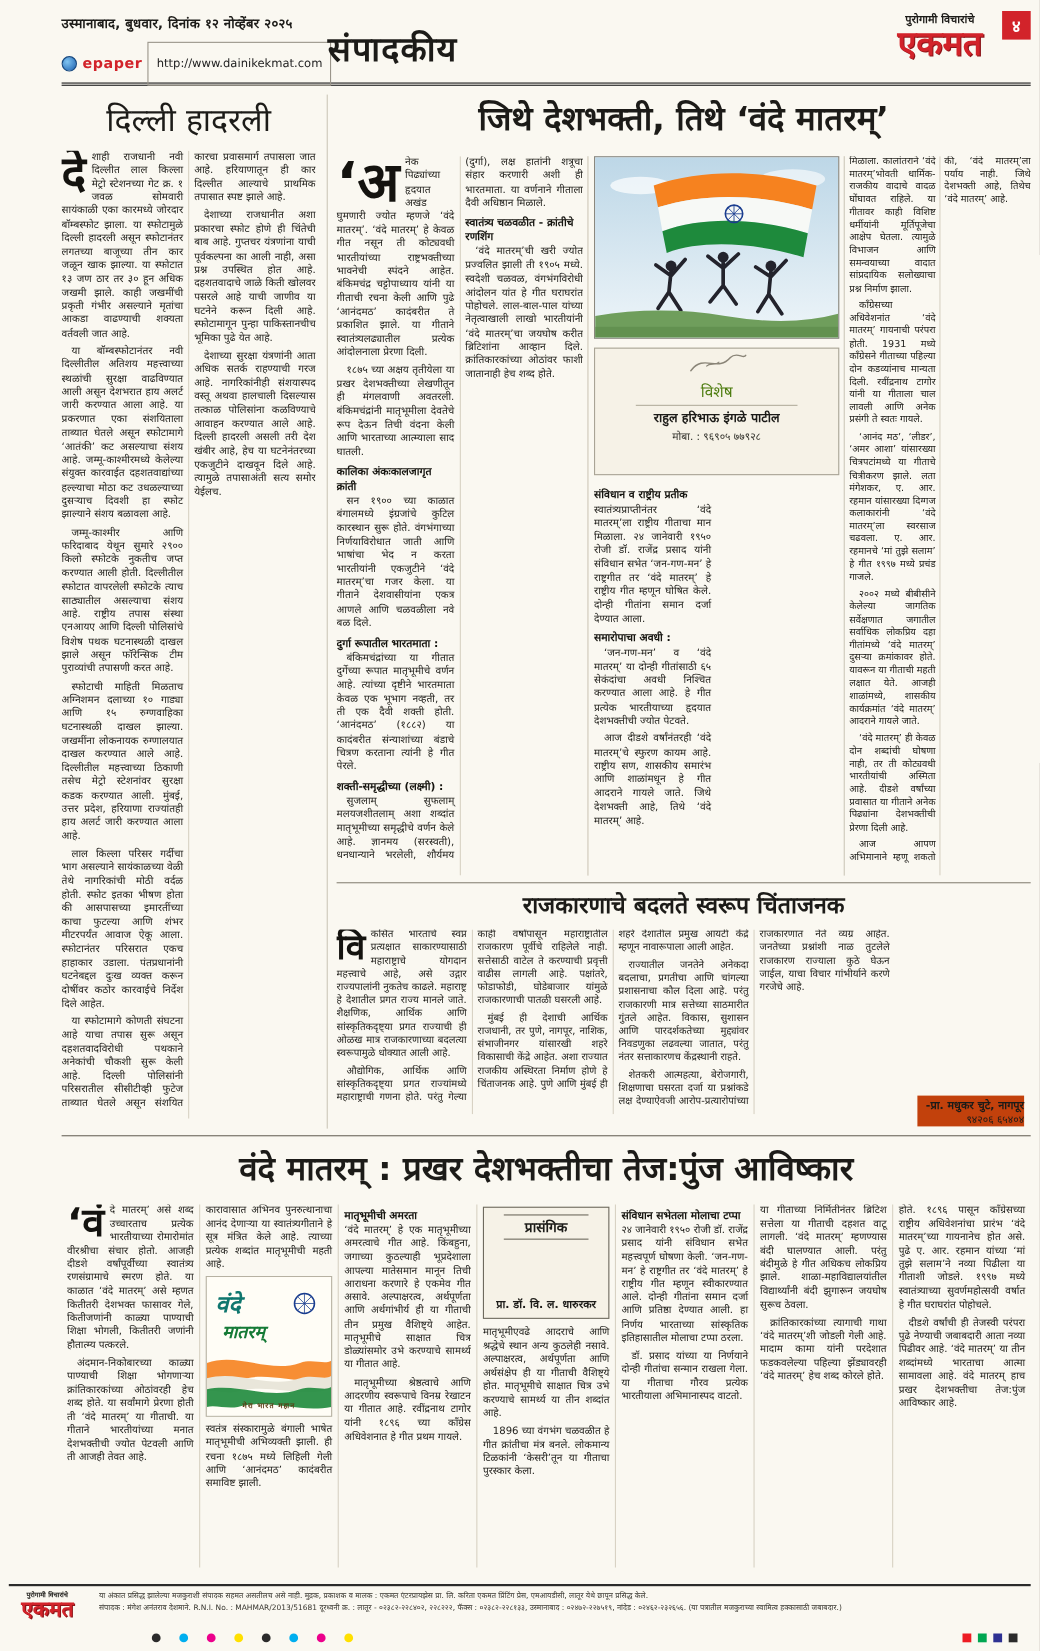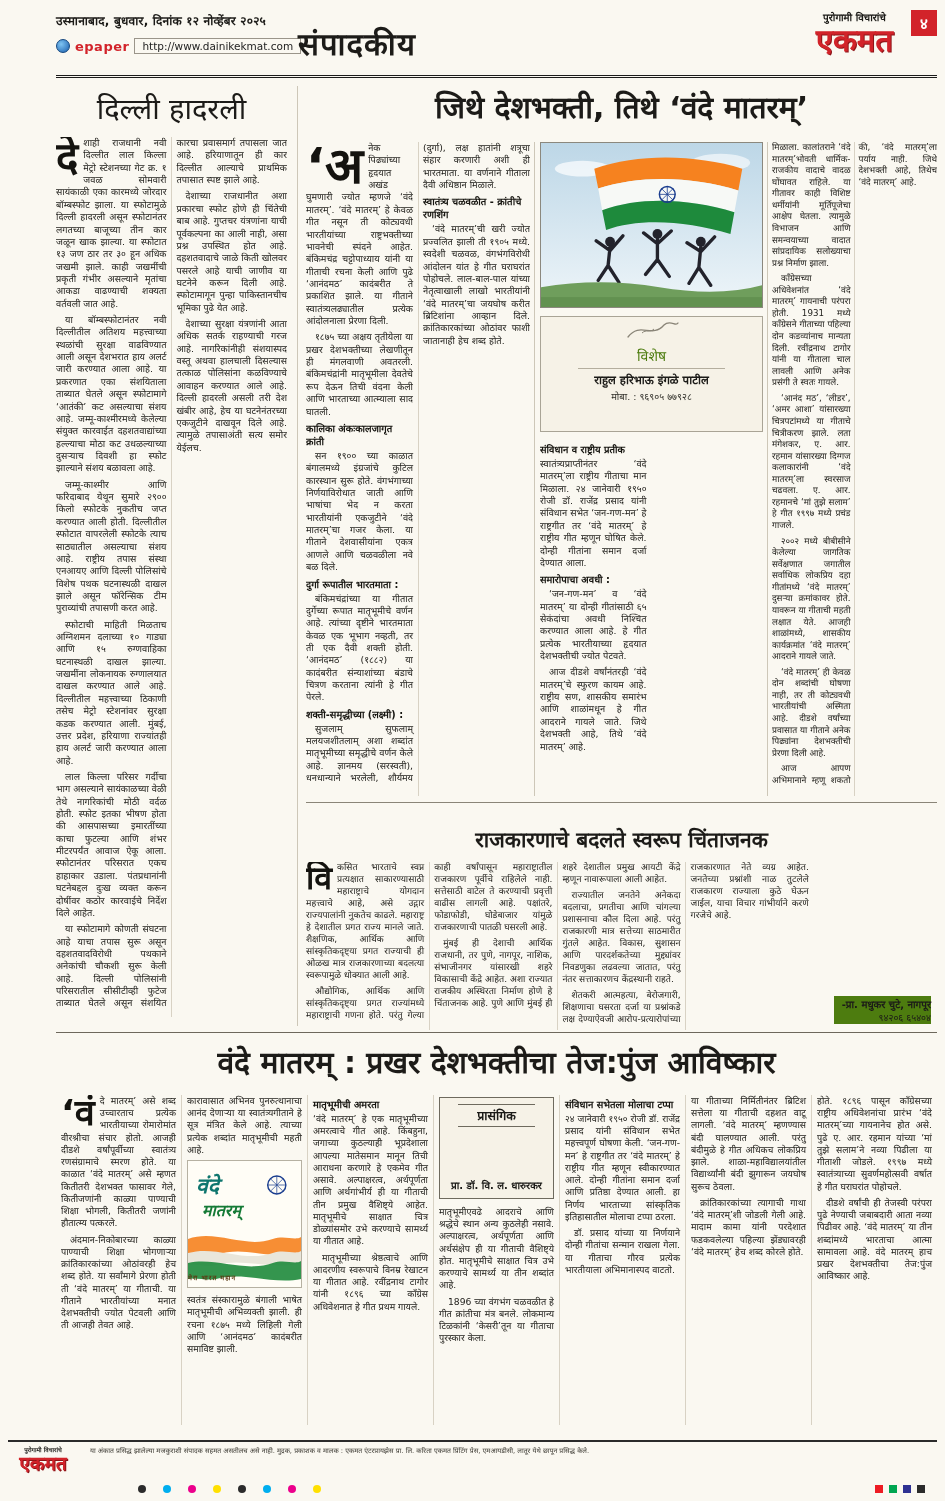--- a/index.html
+++ b/index.html
@@ -11,21 +11,21 @@
   
   .hdr { position:absolute; left:56px; top:6px; width:881px; height:72px;
          border-bottom:3px double #1b1b1b; }
   .hdr-left { position:absolute; left:0; top:6px; }
   .dateline { font-size:12px; font-weight:bold; letter-spacing:.2px; }
   .epaper-row { margin-top:9px; display:flex; align-items:center; gap:5px; }
   .globe { width:14px; height:14px; border-radius:50%;
            background:radial-gradient(circle at 35% 35%, #7fc4f2, #1b5fae);
            border:1px solid #14477f; }
   .epaper-word { font-size:13px; font-weight:bold; color:#d2232a; letter-spacing:.5px; }
-  .site-url { font-size:10.5px; border:1px solid #9a958a; padding:1px 7px; color:#222; }
+  .site-url { font-size:10.5px; border:1px solid #9a958a; padding:13px 7px; color:#222; }
   .hdr-center { position:absolute; left:242px; top:16px; }
   .section-title { font-size:31px; font-weight:bold; letter-spacing:1px; }
   .hdr-right { position:absolute; right:0; top:2px; display:flex; align-items:flex-start; gap:10px; }
   .masthead { text-align:center; padding:2px 8px; }
   .m-tag { font-size:10px; font-weight:bold; color:#1c1b18; }
   .m-brand { font-size:31px; font-weight:800; color:#d2232a; line-height:1.05;
              text-shadow:1px 1px 0 #8c1418; }
   .pagenum { width:26px; height:26px; background:#d2232a; color:#fff; font-weight:bold;
              font-size:15px; display:grid; place-items:center; margin-top:2px; }
 
@@ -67,46 +67,46 @@
   .v-mid   { position:absolute; left:234px; top:354px; width:223px; height:356px;
              column-count:2; column-gap:10px; column-fill:auto;
              column-rule:1px solid #d8d2c4; overflow:hidden; }
   .v-right { position:absolute; left:466px; top:56px; width:165px; height:654px;
              column-count:2; column-gap:8px; column-fill:auto;
              column-rule:1px solid #d8d2c4; overflow:hidden; }
   .v-right .para { font-size:8.7px; }
 
   
   #politics { position:absolute; left:0; top:716px; width:631px; height:224px;
-              border-top:1.5px solid #8a8578; padding-top:20px; }
+              border-top:1.5px solid #8a8578; padding-top:3px; }
   #politics h3 { font-size:21px; font-weight:bold; text-align:center; margin:2px 0 9px; }
   #politics .flow { height:168px; column-count:5; column-gap:10px; column-fill:auto;
                     column-rule:1px solid #d8d2c4; overflow:hidden; }
   #politics .para { font-size:9px; }
   .byline { position:absolute; right:6px; bottom:2px; text-align:right;
-            background:#4d7c0f; padding:1px 0 0 8px; }
+            background:#c2410c; padding:1px 0 0 8px; }
   .byline-name { font-size:10px; font-weight:bold; }
   .byline-phone { font-size:9.5px; }
 
   
   #feature { position:absolute; left:56px; top:1032px; width:881px; height:400px;
              border-top:1px solid #6d685c; }
   #feature h2 { font-size:30px; font-weight:bold; text-align:center; margin:8px 0 10px; }
   .fcols { position:absolute; left:0; top:62px; width:881px; height:330px; display:flex; }
   .fcol { flex:1 1 0; padding:0 5px; overflow:hidden; }
   .fcol + .fcol { border-left:1px solid #d8d2c4; }
   .fcol .para { font-size:9.2px; }
   .art-box { position:relative; height:128px; border:1px solid #b6b1a2; margin:4px 0 6px;
              background:#fffdf6; overflow:hidden; }
   .art-box svg { position:absolute; inset:0; width:100%; height:100%; }
   .art-t1 { position:absolute; left:8px; top:10px; font-size:21px; font-weight:bold;
             font-style:italic; color:#0f766e; }
   .art-t2 { position:absolute; left:14px; top:38px; font-size:16px; font-weight:bold;
             font-style:italic; color:#157a36; }
-  .art-sub { position:absolute; left:0; right:0; bottom:5px; text-align:left;
+  .art-sub { position:absolute; left:0; right:0; bottom:5px; text-align:center;
              font-size:6.5px; letter-spacing:1px; color:#5b3a12; font-weight:bold; }
   .pras-box { height:102px; border:1px solid #6e6a5e; background:#f6f2e7; margin:2px 0 7px;
               display:flex; flex-direction:column; justify-content:space-between;
               text-align:center; padding:6px 4px; }
   .pras-label { font-size:12.5px; font-weight:bold; border-top:1px solid #6e6a5e;
                 border-bottom:1px solid #6e6a5e; padding:2px 0; margin:0 14px; }
   .pras-author { font-size:10px; font-weight:bold; }
 
   
   #footer { position:absolute; left:8px; top:1440px; width:929px; height:56px;
@@ -318,20 +318,21 @@
   </section>
 
   <footer id="footer">
     <div class="f-inner">
       <div class="f-logoblock">
         <div class="f-tag">पुरोगामी विचारांचे</div>
         <div class="f-brand">एकमत</div>
       </div>
       <div class="f-lines">
         <div>या अंकात प्रसिद्ध झालेल्या मजकुराशी संपादक सहमत असतीलच असे नाही. मुद्रक, प्रकाशक व मालक : एकमत एंटरप्रायझेस प्रा. लि. करिता एकमत प्रिंटिंग प्रेस, एमआयडीसी, लातूर येथे छापून प्रसिद्ध केले.</div>
+        <div>संपादक : मंगेश अनंतराव देशमाने. R.N.I. No. : MAHMAR/2013/51681 दूरध्वनी क्र. : लातूर - ०२३८२-२२८४०२, २२८२२२, फॅक्स : ०२३८२-२२८१३३, उस्मानाबाद : ०२४७२-२२७५१९, नांदेड : ०२४६२-२३२६५६. (या पत्रातील मजकुराच्या स्वामित्व हक्कासाठी जबाबदार.)</div>
       </div>
     </div>
     <div class="dot-row">
         <span style="background: rgb(43, 43, 43);"></span>
         <span style="background: rgb(0, 174, 239);"></span>
         <span style="background: rgb(236, 0, 140);"></span>
         <span style="background: rgb(255, 224, 0);"></span>
         <span style="background: rgb(43, 43, 43);"></span>
         <span style="background: rgb(0, 174, 239);"></span>
         <span style="background: rgb(236, 0, 140);"></span>

